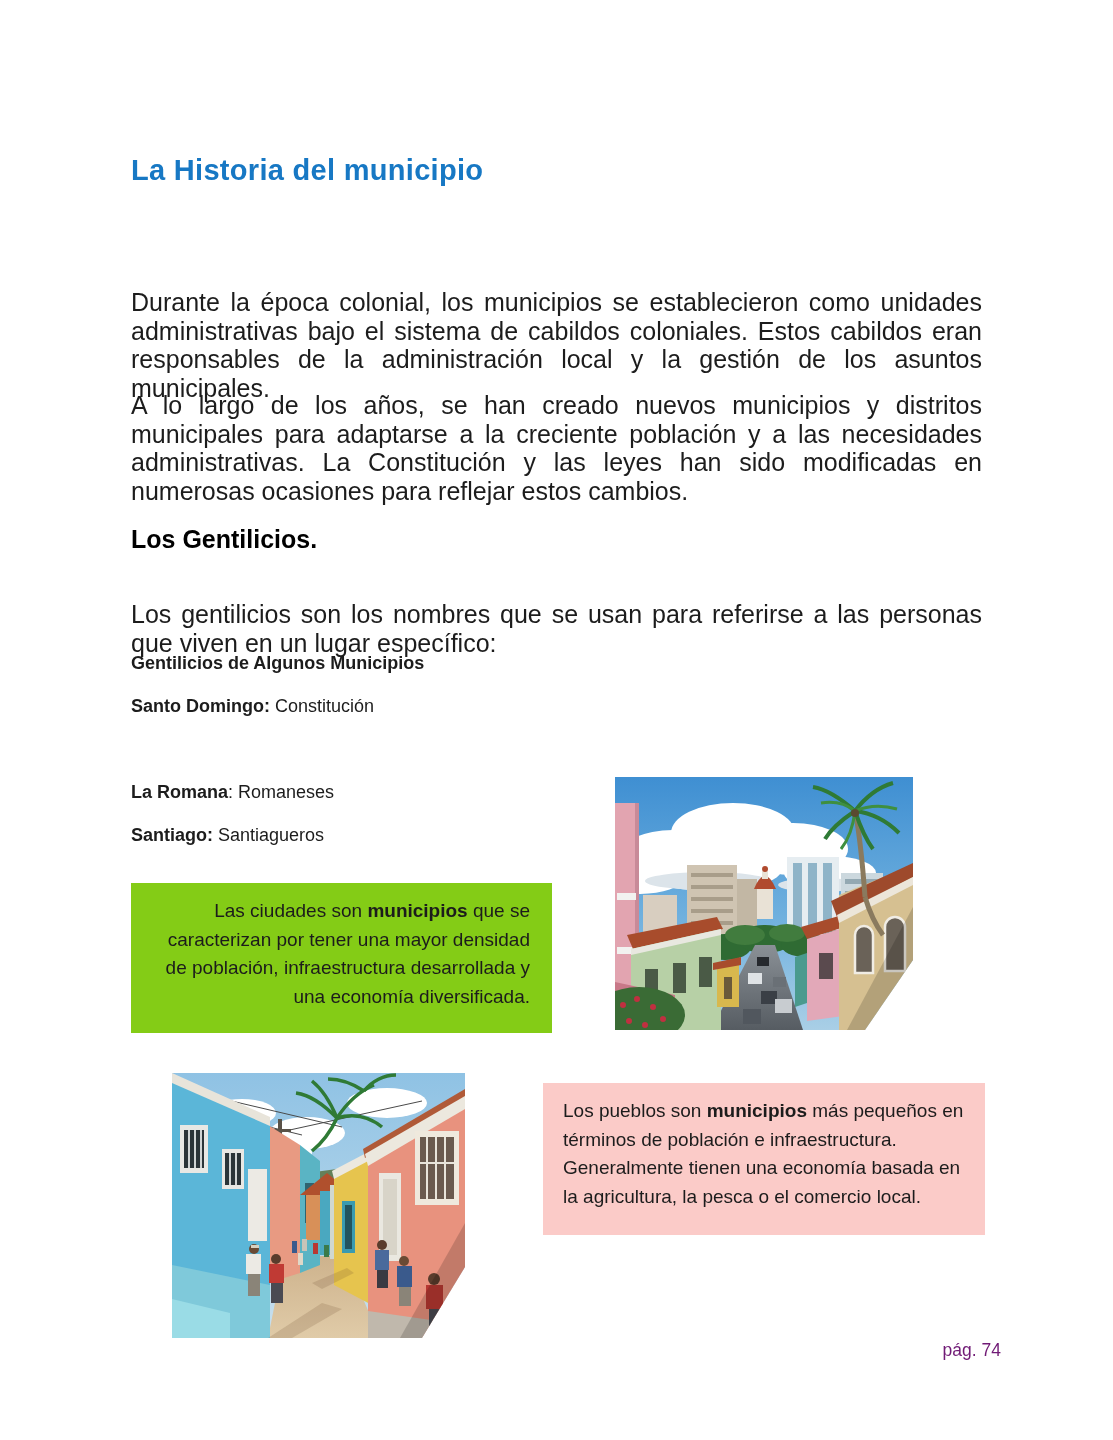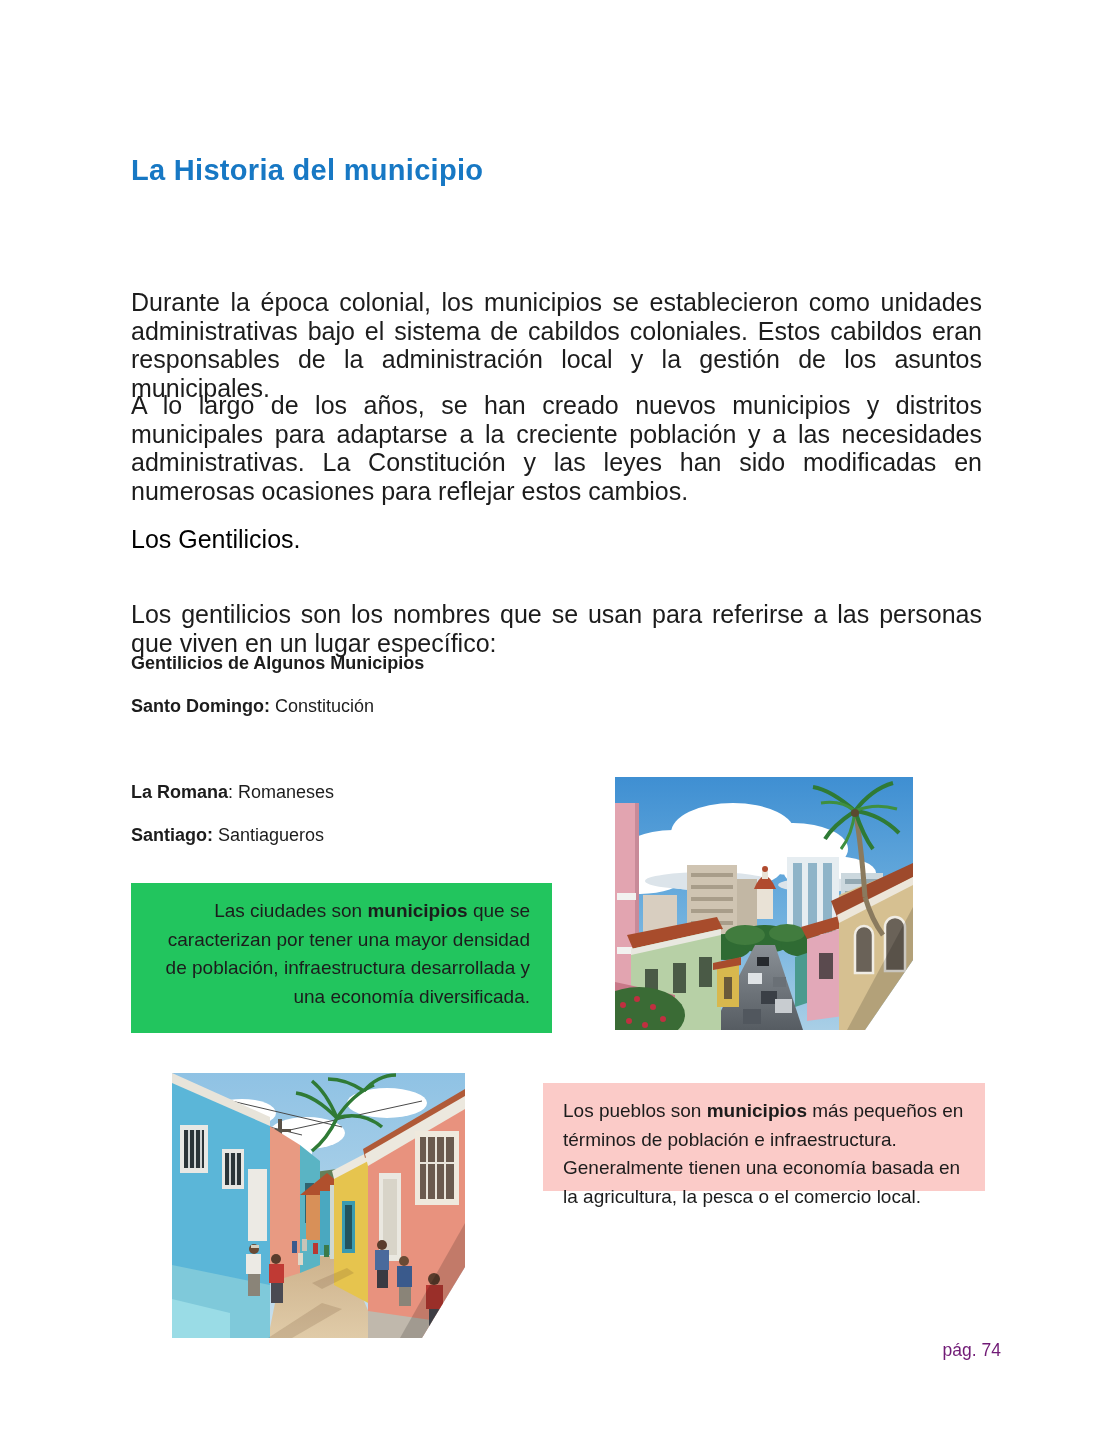--- a/index.html
+++ b/index.html
@@ -18,39 +18,39 @@
     font-size:29px;font-weight:bold;letter-spacing:.3px;
     color:#1778c4;
   }
   .body-par{
     left:131px;width:851px;
     font-size:25px;line-height:28.5px;
     text-align:justify;
   }
   h2.section-title{
     margin:0;left:131px;top:505px;
-    font-size:25px;font-weight:normal;color:#000;
+    font-size:25px;font-weight:bold;color:#000;
   }
   .list-line{
     left:131px;width:600px;
     font-size:18px;line-height:28px;
   }
   .b{font-weight:bold;}
   .callout{
     box-sizing:border-box;
     font-size:19px;line-height:28.6px;
   }
   .callout-cities{
     left:131px;top:863px;width:421px;height:150px;
     background:#fbe3f0;
     padding:14px 22px 10px 30px;
     text-align:right;
   }
   .callout-towns{
-    left:543px;top:1063px;width:442px;height:108px;
+    left:543px;top:1063px;width:442px;height:152px;
     background:#fbcbc8;
     padding:14px 20px 10px 20px;
     text-align:left;
   }
   .figure{overflow:hidden;}
   .figure svg{display:block;width:100%;height:100%;}
   .figure-city{
     left:615px;top:757px;width:298px;height:253px;
     clip-path:polygon(0 0,100% 0,100% 72.3%,83.9% 100%,0 100%);
   }
@@ -80,21 +80,21 @@
 
   <div class="abs list-line b" style="top:629px">Gentilicios de Algunos Municipios</div>
 
   <div class="abs list-line" style="top:672px"><span class="b">Santo Domingo:</span><span> Constitución</span></div>
 
 
   <div class="abs list-line" style="top:758px"><span class="b">La Romana</span><span>: Romaneses</span></div>
 
   <div class="abs list-line" style="top:801px"><span class="b">Santiago:</span><span> Santiagueros</span></div>
 
-  <div class="abs callout callout-cities" style="background-color: #22c55e;"><span>Las ciudades son </span><span class="b">municipios</span><span> que se caracterizan por tener una mayor densidad de población, infraestructura desarrollada y una economía diversificada.</span></div>
+  <div class="abs callout callout-cities" style="background-color: #84cc16;"><span>Las ciudades son </span><span class="b">municipios</span><span> que se caracterizan por tener una mayor densidad de población, infraestructura desarrollada y una economía diversificada.</span></div>
 
   <div class="abs figure figure-city">
     <svg viewBox="0 0 298 253" preserveAspectRatio="none">
       <defs>
         <linearGradient id="csky" x1="0" y1="0" x2="0" y2="1">
           <stop offset="0" stop-color="#3f8fd2"></stop>
           <stop offset="0.55" stop-color="#6fb0de"></stop>
           <stop offset="1" stop-color="#a9cfe6"></stop>
         </linearGradient>
         <linearGradient id="cstreet" x1="0" y1="0" x2="0" y2="1">

